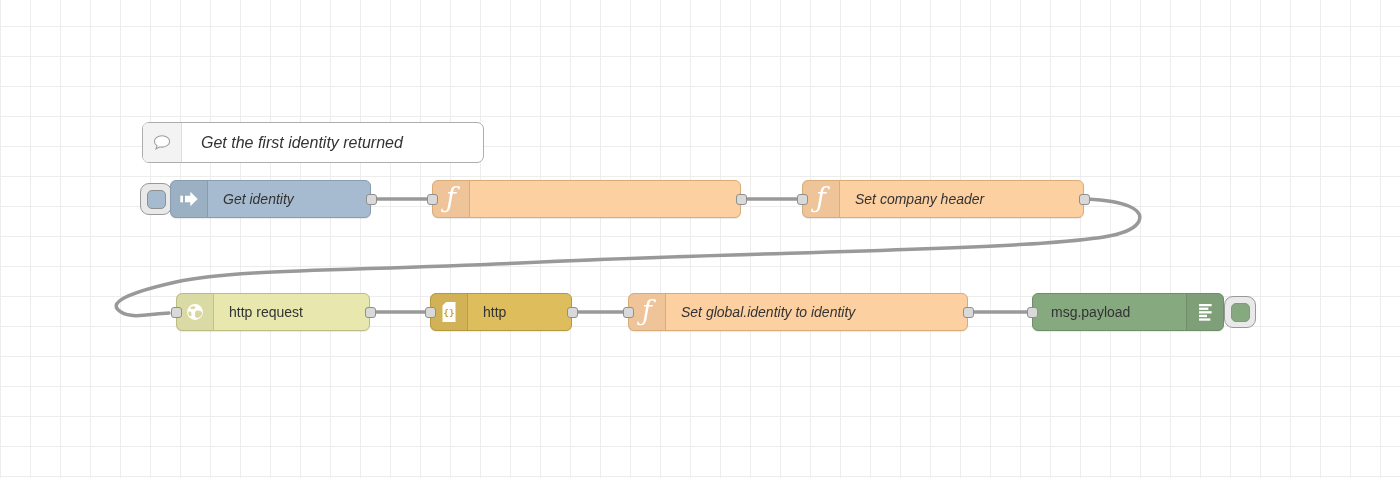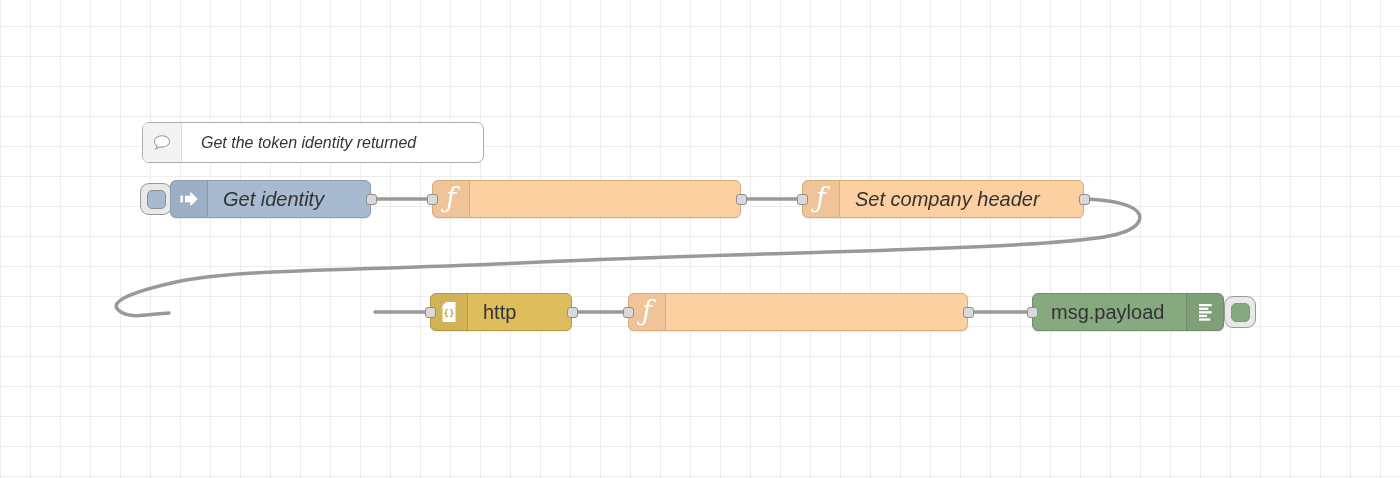--- a/index.html
+++ b/index.html
@@ -29,21 +29,21 @@
   }
   .icon-area{
     position:absolute;top:0;bottom:0;width:36px;
     background:rgba(0,0,0,0.055);
     display:flex;align-items:center;justify-content:center;
   }
   .icon-area.left{left:0;border-right:1px solid rgba(0,0,0,0.12);border-radius:4px 0 0 4px;}
   .icon-area.right{right:0;border-left:1px solid rgba(0,0,0,0.12);border-radius:0 4px 4px 0;}
   .node-label{
     position:relative;
-    font-size:20px;color:#333;white-space:nowrap;
+    font-size:14px;color:#333;white-space:nowrap;
     margin-left:52px;
   }
   .node-label.no-left-icon{margin-left:18px;}
   .italic{font-style:italic;}
   .fn-glyph{
     font-family:"DejaVu Serif", serif;font-style:italic;
     font-size:27px;color:#ffffff;line-height:1;position:relative;top:-2px;
   }
   .port{
     position:absolute;width:11px;height:11px;border-radius:3px;
@@ -91,21 +91,21 @@
     <path class="wire" d="M577 312 L623 312" style="stroke: rgb(153, 153, 153);"></path>
     <path class="wire" d="M973 312 L1027 312" style="stroke: rgb(153, 153, 153);"></path>
   </svg>
 
   <div class="comment-node" style="left:142px;top:122px;width:342px;">
     <div class="comment-icon-area">
       <svg width="26" height="26" viewBox="0 0 38 41">
         <path d="M19 9 C12.4 9 7 13 7 18 C7 20.8 8.7 23.3 11.3 24.9 L9.5 30 L15.6 26.6 C16.7 26.9 17.8 27 19 27 C25.6 27 31 23 31 18 C31 13 25.6 9 19 9 Z" fill="#ffffff" stroke="#9a9a9a" stroke-width="1.6"></path>
       </svg>
     </div>
-    <span class="comment-label">Get the token identity returned</span>
+    <span class="comment-label">Get the first identity returned</span>
   </div>
 
   <div class="side-button" style="left:140px;top:183px;">
     <span class="inner" style="background: rgb(166, 187, 207);"></span>
   </div>
   <div class="node" style="left: 170px; top: 180px; width: 201px; background: rgb(166, 187, 207); border-color: rgb(138, 156, 176);">
     <div class="icon-area left">
       <svg width="24" height="24" viewBox="0 0 36 36">
         <rect x="5" y="13" width="4" height="10" fill="#fff"></rect>
         <path d="M12 13 h8 v-6 l11 11 -11 11 v-6 h-8 z" fill="#fff"></path>
@@ -125,37 +125,51 @@
 
   <div class="node" style="left: 802px; top: 180px; width: 282px; background: rgb(253, 208, 162); border-color: rgb(216, 171, 119);">
     <div class="icon-area left">
       <span class="fn-glyph">ƒ</span>
     </div>
     <span class="node-label italic">Set company header</span>
     <span class="port port-in"></span>
     <span class="port port-out"></span>
   </div>
 
+  <div class="node" style="left: 176px; top: 293px; width: 194px; background: rgb(231, 231, 174); border-color: rgb(188, 188, 133);">
+    <div class="icon-area left">
+      <svg width="26" height="26" viewBox="0 0 36 36">
+        <circle cx="18" cy="18" r="11" fill="#ffffff"></circle>
+        <path d="M12 11 q4 -2 7 0 q-1 3 -4 3 q-4 1 -3 -3 z" fill="#d9d79f"></path>
+        <path d="M20 16 q6 -1 8 3 q-1 6 -6 7 q-5 0 -4 -5 q0 -4 2 -5 z" fill="#d9d79f"></path>
+        <path d="M9 17 q4 0 4 3 q1 4 -2 4 q-3 -2 -2 -7 z" fill="#d9d79f"></path>
+      </svg>
+    </div>
+    <span class="node-label">http request</span>
+    <span class="port port-in"></span>
+    <span class="port port-out"></span>
+  </div>
 
   <div class="node" style="left: 430px; top: 293px; width: 142px; background: rgb(222, 189, 92); border-color: rgb(181, 152, 64);">
     <div class="icon-area left">
       <svg width="26" height="28" viewBox="0 0 36 38">
         <path d="M14 5 H27 V33 H9 V10 Z" fill="#ffffff"></path>
         <text x="18" y="24" text-anchor="middle" font-size="13" font-weight="bold" fill="#c9a53f" font-family="DejaVu Sans Mono, monospace">{}</text>
       </svg>
     </div>
     <span class="node-label">http</span>
     <span class="port port-in"></span>
     <span class="port port-out"></span>
   </div>
 
   <div class="node" style="left: 628px; top: 293px; width: 340px; background: rgb(253, 208, 162); border-color: rgb(216, 171, 119);">
     <div class="icon-area left">
       <span class="fn-glyph">ƒ</span>
     </div>
+    <span class="node-label italic">Set global.identity to identity</span>
     <span class="port port-in"></span>
     <span class="port port-out"></span>
   </div>
 
   <div class="side-button" style="left:1224px;top:296px;">
     <span class="inner" style="background: rgb(135, 169, 128);"></span>
   </div>
   <div class="node" style="left: 1032px; top: 293px; width: 192px; background: rgb(135, 169, 128); border-color: rgb(111, 141, 103);">
     <div class="icon-area right">
       <svg width="24" height="28" viewBox="0 0 36 38">

